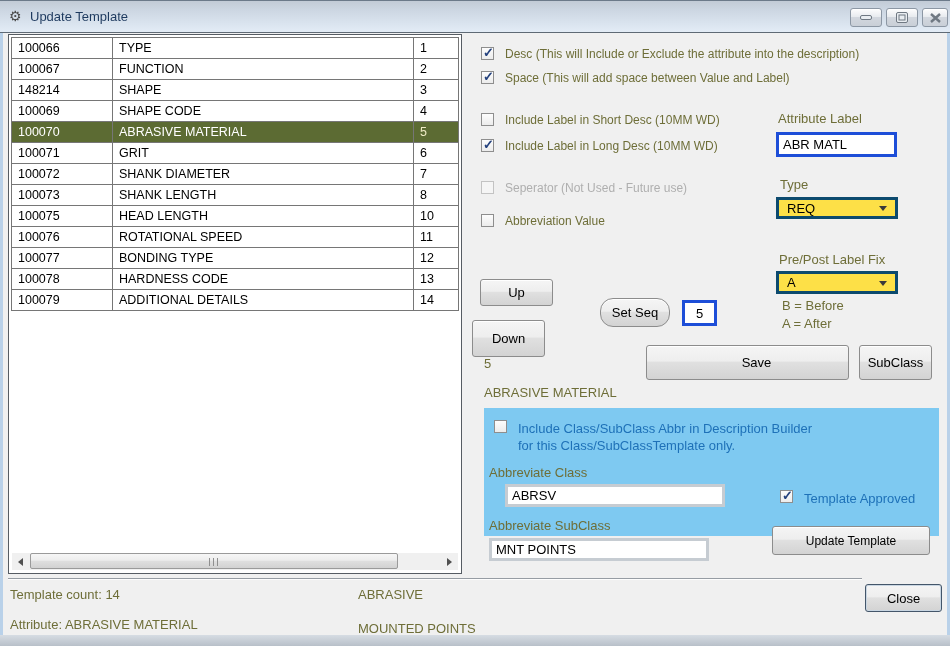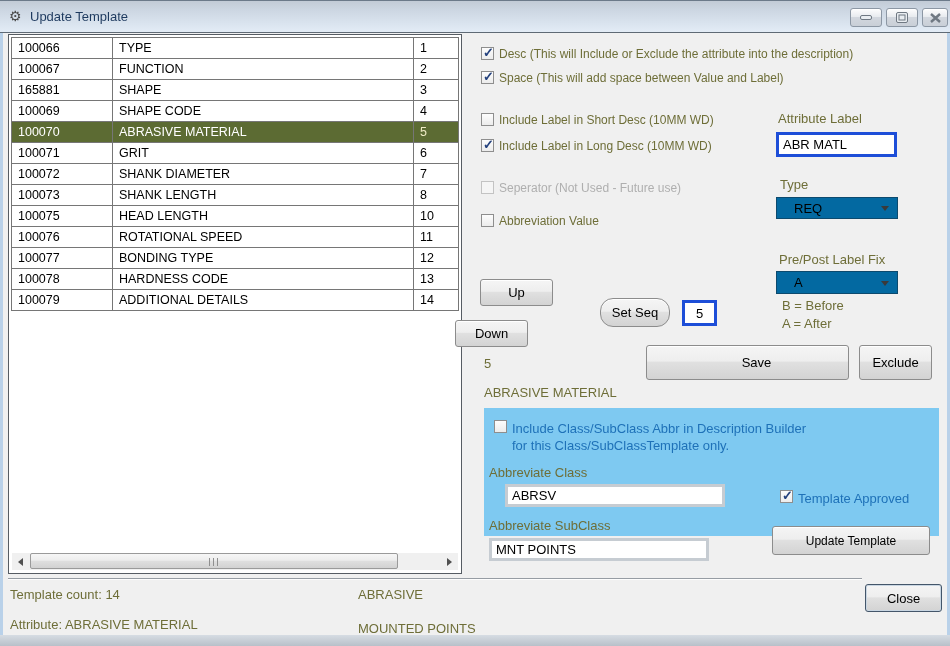--- a/index.html
+++ b/index.html
@@ -47,41 +47,41 @@
     background: linear-gradient(180deg, #F6F6F6, #EDEDED 45%, #DFDFDF 50%, #D2D2D2); }
   .scroll-thumb::after { content: ""; position: absolute; left: 50%; top: 4px; margin-left: -5px; width: 10px; height: 8px;
     background: repeating-linear-gradient(90deg, #8F8F8F 0 1px, transparent 1px 4px); }
 
   
   .cb { position: absolute; display: flex; align-items: flex-start; cursor: default; }
   .cb .box { flex: 0 0 auto; width: 13px; height: 13px; margin-top: 0;
     background: linear-gradient(180deg, #FDFDFD, #ECECEC); border: 1px solid #8E8E8E; position: relative; }
   .cb.checked .box::after { content: "✓"; position: absolute; left: 1px; top: -3px; font-size: 13px; font-weight: bold; color: #25427E; }
   .cb.disabled .box { background: #F5F5F5; border-color: #C3C3C3; }
-  .cb .cb-label { margin-left: 5px; font-size: 12px; line-height: 14px; color: #6E6E38; }
+  .cb .cb-label { margin-left: 11px; font-size: 12px; line-height: 14px; color: #6E6E38; }
   .cb.disabled .cb-label { color: #AFAFAF; }
   .cb.blue-text .cb-label { color: #1E71B8; font-size: 13px; line-height: 17px; }
 
   .olive { color: #6E6E38; font-size: 13px; position: absolute; white-space: nowrap; }
 
   
   .tb { position: absolute; border: 3px solid #1d4ed8; background: #fff; font-size: 13px; padding: 2px 4px;
     font-family: "Liberation Sans", sans-serif; color: #000; }
-  .combo { position: absolute; background: #0369a1; border: 1px solid #0c4a6e; display: flex; align-items: center;
-    padding-left: 17px; font-size: 13px; color: #000; }
+  .combo { position: absolute; background: #fde047; border: 3px solid #0c4a6e; display: flex; align-items: center;
+    padding-left: 8px; font-size: 13px; color: #000; }
   .combo-arrow { position: absolute; right: 8px; top: 50%; margin-top: -2px; width: 0; height: 0;
     border-left: 4px solid transparent; border-right: 4px solid transparent; border-top: 5px solid #3A3A3A; }
 
   
   .btn { position: absolute; display: flex; align-items: center; justify-content: center;
     font-size: 13px; color: #000; border: 1px solid #8C8C8C; border-radius: 3px;
     background: linear-gradient(180deg, #F5F5F5, #EEEEEE 45%, #E0E0E0 50%, #D3D3D3);
     box-shadow: inset 0 1px 0 #fff; font-family: "Liberation Sans", sans-serif; }
   .btn-up    { left: 480px; top: 246px; width: 73px; height: 27px; }
-  .btn-down  { left: 455px; top: 287px; width: 73px; height: 27px; }
+  .btn-down  { left: 472px; top: 287px; width: 73px; height: 37px; }
   .btn-setseq{ left: 600px; top: 265px; width: 70px; height: 29px; border-radius: 13px; }
   .btn-save  { left: 646px; top: 312px; width: 203px; height: 35px; padding-left: 18px; }
   .btn-refresh{ left: 859px; top: 312px; width: 73px; height: 35px; }
   .btn-close-form { left: 865px; top: 551px; width: 77px; height: 28px; border: 1px solid #44566A; box-shadow: inset 0 0 0 1px #C9D6E2; }
 
   .seq-input { left: 682px; top: 267px; width: 35px; height: 26px; text-align: center; }
 
   
   .class-panel { position: absolute; left: 484px; top: 375px; width: 455px; height: 128px; background: #7EC9F1; }
   .class-panel .tb { position: absolute; border-color: #C6CCD2; }
@@ -135,21 +135,21 @@
               <td>100066</td>
               <td>TYPE</td>
               <td>1</td>
             </tr>
             <tr>
               <td>100067</td>
               <td>FUNCTION</td>
               <td>2</td>
             </tr>
             <tr>
-              <td>165881</td>
+              <td>148214</td>
               <td>SHAPE</td>
               <td>3</td>
             </tr>
             <tr>
               <td>100069</td>
               <td>SHAPE CODE</td>
               <td>4</td>
             </tr>
             <tr class="selected">
               <td>100070</td>
@@ -249,21 +249,21 @@
       <span class="combo-arrow"></span>
     </div>
     <div class="olive" style="left:782px; top:265px;">B = Before</div>
     <div class="olive" style="left:782px; top:283px;">A = After</div>
 
     <div class="btn btn-up">Up</div>
     <div class="btn btn-down">Down</div>
     <div class="btn btn-setseq">Set Seq</div>
     <input class="tb seq-input" value="5" style="">
     <div class="btn btn-save">Save</div>
-    <div class="btn btn-refresh">Exclude</div>
+    <div class="btn btn-refresh">SubClass</div>
 
     <div class="olive" style="left:484px; top:323px;">5</div>
     <div class="olive" style="left:484px; top:352px;">ABRASIVE MATERIAL</div>
 
     <div class="class-panel">
       <label class="cb blue-text" style="left:10px; top:12px;">
         <span class="box"></span>
         <span class="cb-label">
           <span>Include Class/SubClass Abbr in Description Builder</span><br>
           <span>for this Class/SubClassTemplate only.</span>

